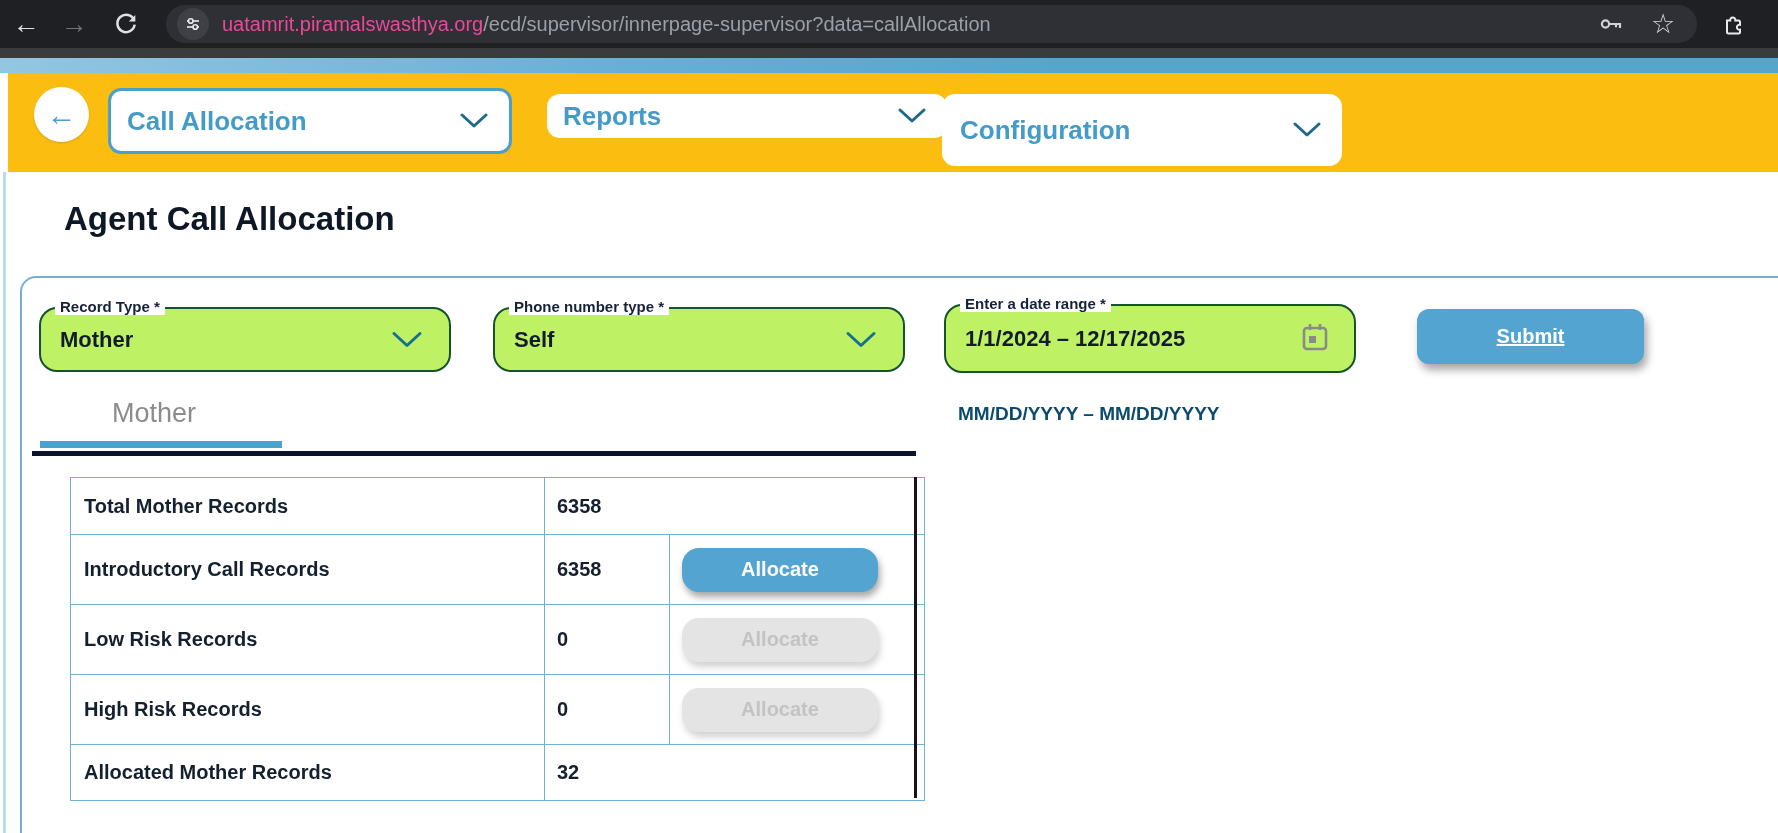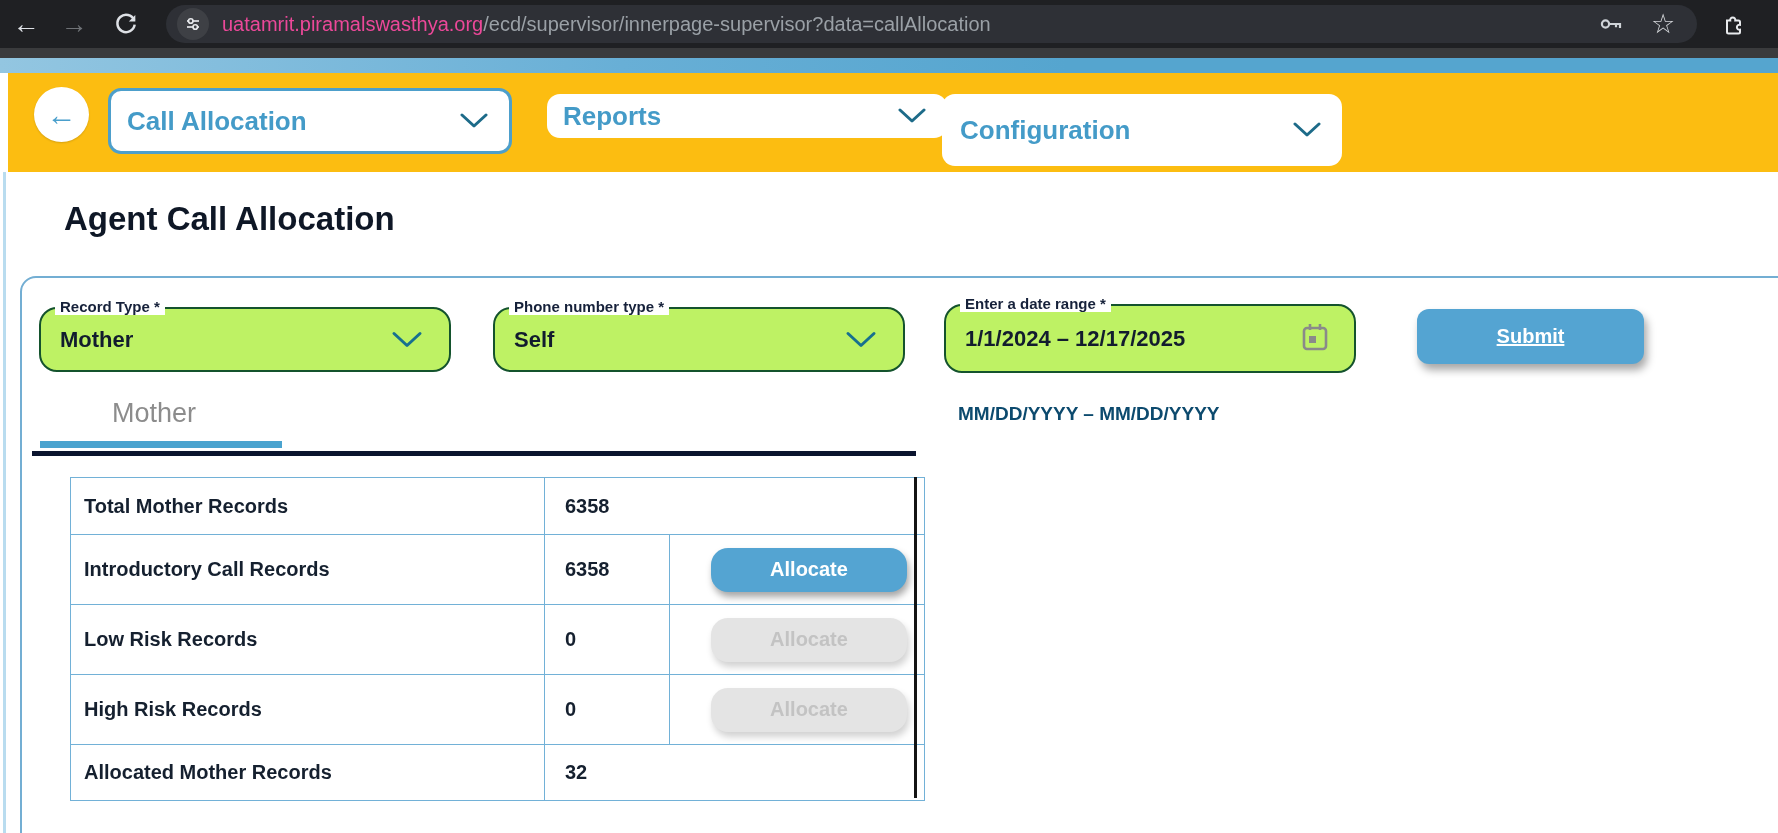--- a/index.html
+++ b/index.html
@@ -64,23 +64,23 @@
   #tab-bar { left:32px; top:441px; width:884px; height:15px; border-bottom:5px solid #0a142e; }
   #tab-ind { position:absolute; left:8px; bottom:3px; width:242px; height:7px; background:#4aa3cf; }
 
   
   #alloc-table { left:42px; top:477px; width:855px; border:1.5px solid #72b1d7;margin-left:28px; }
   .t-row { display:flex; height:56px; }
   .t-row.has-btn { height:70px; }
   .t-row + .t-row { border-top:1.5px solid #72b1d7; }
   .t-c { display:flex; align-items:center; font-size:20px; font-weight:700; color:#15202f; }
   .t-label { width:473px; padding-left:13px; }
-  .t-value { width:125px; padding-left:20px; border-left:1.5px solid #72b1d7; }
+  .t-value { width:125px; padding-left:12px; border-left:1.5px solid #72b1d7; }
   .t-row.no-btn .t-value { flex:1; }
-  .t-action { flex:1; border-left:1.5px solid #72b1d7; justify-content:center; }
+  .t-action { flex:1; border-left:1.5px solid #72b1d7; }
   .alloc-btn { width:196px; height:44px; border:none; border-radius:17px; font-family:inherit;
                font-size:20px; font-weight:700; transform:translateX(12px); cursor:pointer; }
   .alloc-btn.on  { background:#54a4d2; color:#fff; box-shadow:2px 5px 7px rgba(0,0,0,.35); }
   .alloc-btn.off { background:#e4e4e4; color:#c3c3c3; box-shadow:2px 5px 7px rgba(0,0,0,.18); cursor:default; }
   #scroll-thumb { left:914px; top:477px; width:3px; height:321px; background:#141414; }
 </style>
 </head>
 <body>
 
 <div id="stage">

